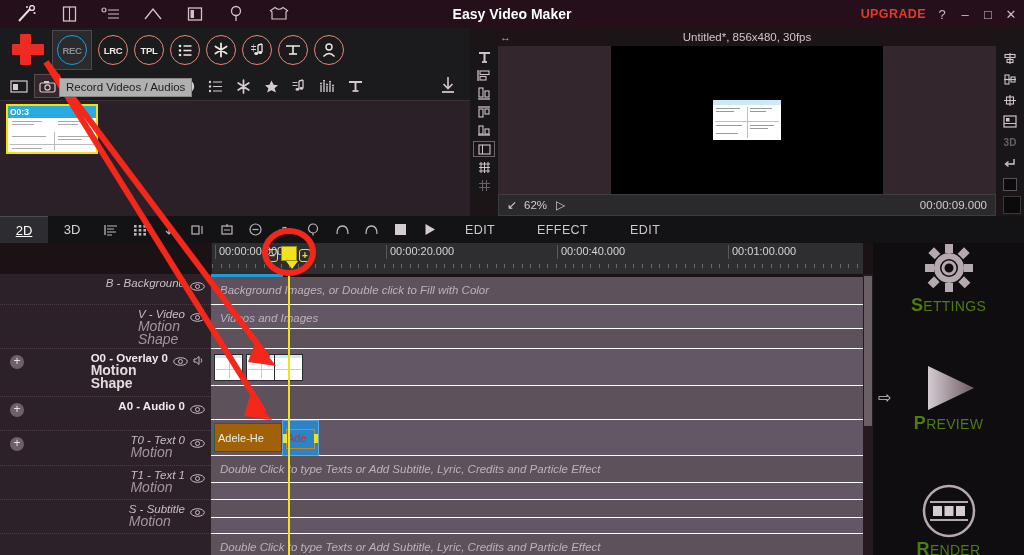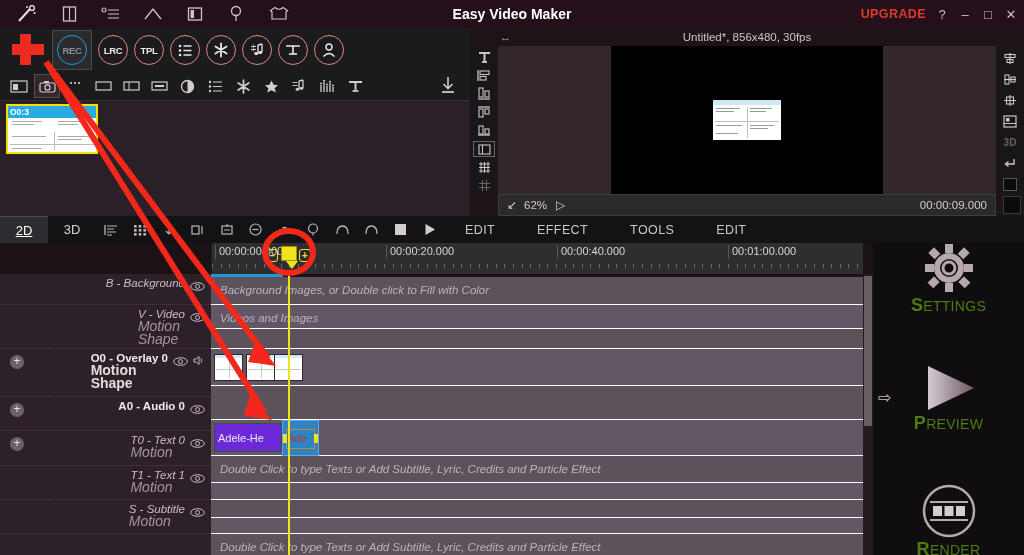--- a/index.html
+++ b/index.html
@@ -258,21 +258,21 @@
   .ovclip {
     position:absolute; top:5px; width:29px; height:27px; background:#fff; border:1px solid #2a2a2a;
     overflow:hidden;
   }
   .ovclip .cbar { height:3px; background:#cfe9f7; }
   .ovclip .cv { position:absolute; background:#c9c9c9; width:1px; top:5px; bottom:2px; left:14px; }
   .ovclip .ch { position:absolute; background:#c9c9c9; height:1px; left:1px; right:1px; top:14px; }
 
   .audclip {
     position:absolute; left:3px; top:3px; width:68px; height:29px;
-    background:#6d28d9; border:1px solid #2f5a2f;
+    background:#a16207; border:1px solid #2f5a2f;
     display:flex; align-items:center; overflow:hidden;
   }
   .audclip .nm { color:#e8eee8; font-size:11px; padding-left:3px; white-space:nowrap; }
   .audsel {
     position:absolute; left:71px; top:0px; width:37px; height:36px;
     background:#2d83c4; border:1px solid #5ba9e0;
   }
   .audsel .inner {
     position:absolute; left:3px; top:8px; right:3px; height:20px;
     background:#2d83c4; border:1px solid #c08a2a;
@@ -512,20 +512,21 @@
         </svg>
     </div>
     <div class="dl-ico">
       <svg width="16" height="18" viewBox="0 0 16 18">
           <path d="M8 1v11M3.5 8 L8 12.5 L12.5 8" fill="none" stroke="#cfc6cb" stroke-width="1.6"></path>
           <path d="M2 16h12" stroke="#cfc6cb" stroke-width="1.8"></path>
         </svg>
     </div>
   </div>
 
+  <div class="tooltip">Record Videos / Audios</div>
 
   <div class="medialib">
     <div class="thumb">
       <div class="tbar">O0:3</div>
       <div class="page">
         <div class="vline"></div>
           <div class="hline"></div>
         <div class="ln" style="left:4px;top:3px;width:30px;"></div>
         <div class="ln" style="left:4px;top:6px;width:22px;"></div>
         <div class="ln" style="left:50px;top:3px;width:28px;"></div>
@@ -738,21 +739,20 @@
     <div class="mb-ico">
         <div style="width:11px;height:11px;background:#d5ccd1;"></div>
       </div>
     <div class="mb-ico">
         <svg width="12" height="13" viewBox="0 0 12 13">
           <path d="M1.5 1 L11 6.5 L1.5 12 Z" fill="#d5ccd1"></path>
         </svg>
       </div>
     <div class="mb-menu">EDIT</div>
     <div class="mb-menu">EFFECT</div>
-    <div class="mb-menu">TOOLS</div>
     <div class="mb-menu">EDIT</div>
   </div>
 
   <div class="tl-wrap">
 
     <div class="tl-ruler">
       <div class="tl-tick-lbl" style="left:3px;">00:00:00.000</div>
       <div class="tl-tick-lbl" style="left:174px;">00:00:20.000</div>
       <div class="tl-tick-lbl" style="left:345px;">00:00:40.000</div>
       <div class="tl-tick-lbl" style="left:516px;text-align:right;">00:01:00.000</div>

